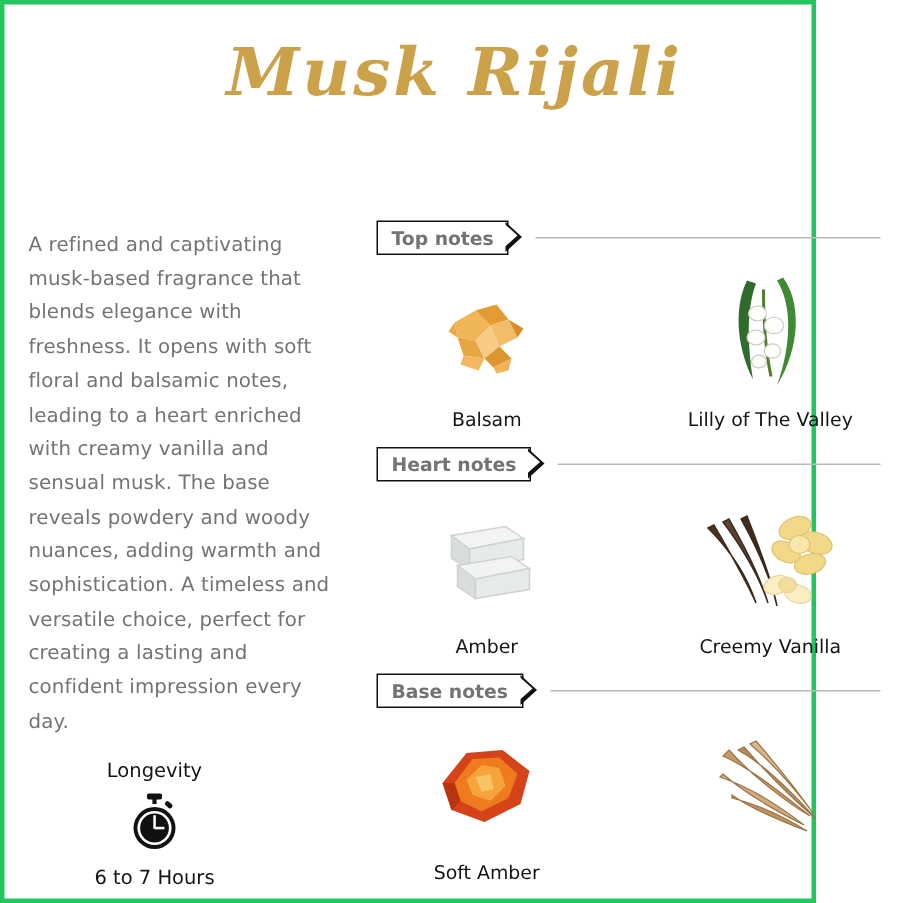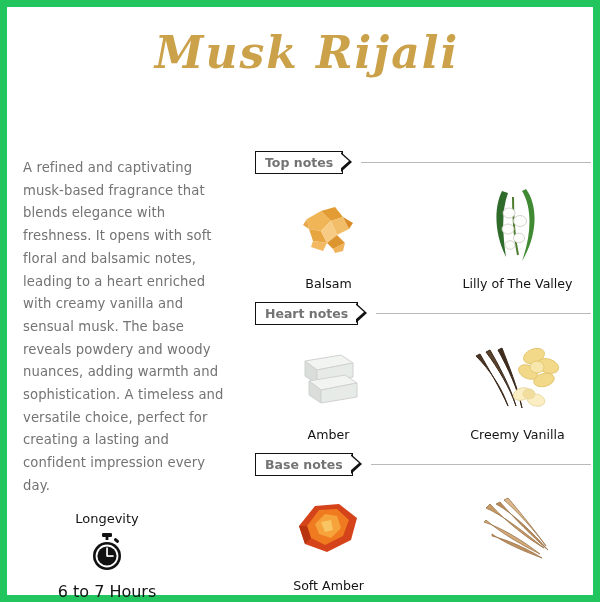--- a/index.html
+++ b/index.html
@@ -9,24 +9,24 @@
   body {
     width: 600px;
     height: 602px;
     background: #ffffff;
     font-family: "DejaVu Sans", sans-serif;
     color: #1a1a1a;
     overflow: hidden;
   }
   .page {
     position: relative;
-    width: 600px;
+    width: 544px;
     height: 602px;
     box-sizing: border-box;
-    border: 7px solid #22c55e;
+    border: 3px solid #22c55e;
     background: #ffffff;
   }
 
   
   .title-wrap {
     position: absolute;
     top: 22px;
     left: 0;
     width: 600px;
     text-align: center;
@@ -66,21 +66,21 @@
   .longevity-label {
     font-size: 13px;
     color: #141414;
     margin-bottom: 6px;
   }
   .longevity-icon {
     display: block;
     margin: 0 auto 6px auto;
   }
   .longevity-value {
-    font-size: 16px;
+    font-size: 13px;
     color: #141414;
   }
 
   
   .notes {
     position: absolute;
     left: 248px;
     top: 143px;
     width: 336px;
   }

